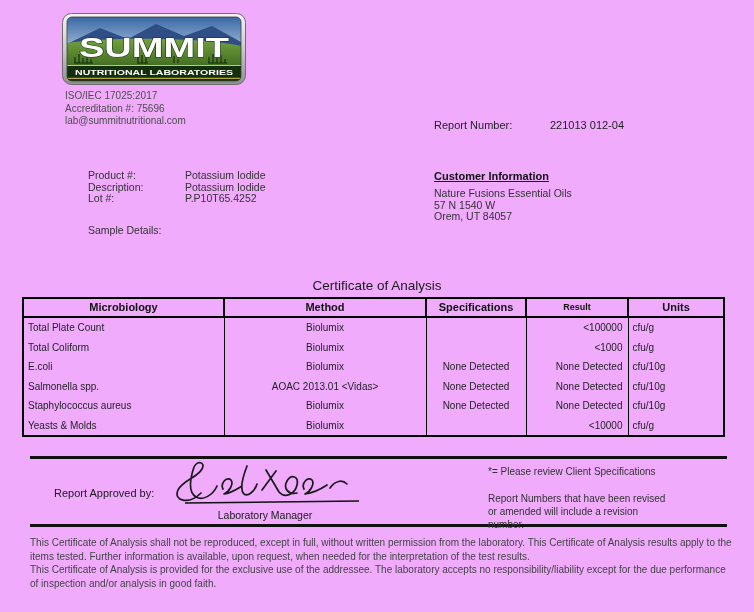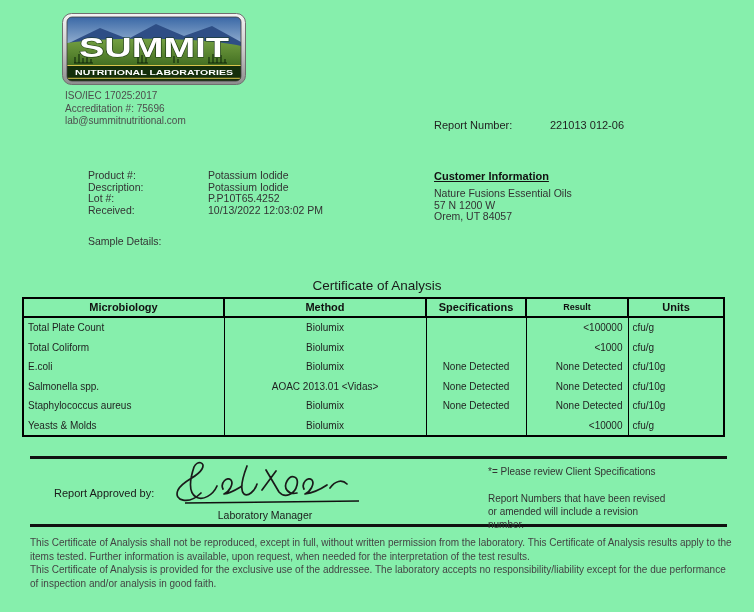--- a/index.html
+++ b/index.html
@@ -1,32 +1,32 @@
 <!DOCTYPE html>
 <html><head>
 <meta charset="utf-8">
 <style>
   html,body { margin:0; padding:0; background:#fff; }
   .page {
-    position:relative; width:754px; height:612px; background:#86efac;
+    position:relative; width:754px; height:612px; background:#f0abfc;
     font-family:"Liberation Sans", sans-serif; color:#222; overflow:hidden;
   }
   
   .logo { position:absolute; left:62px; top:13px; width:184px; height:72px; }
   
   .lab-info { position:absolute; left:65px; top:90px; font-size:10px; line-height:12.5px; color:#4d4d4d; }
   
   .report-meta { position:absolute; left:434px; top:117px; font-size:11px; line-height:16px; color:#1f1f1f; }
   .meta-row { display:flex; }
   .meta-label { width:116px; }
   
   .section-heading { font-weight:bold; text-decoration:underline; font-size:11px; color:#111; margin:0 0 6px 0; }
   .sample-details { position:absolute; left:88px; top:170px; font-size:10.5px; color:#333; }
   .field-row { display:flex; line-height:11.5px; }
-  .field-label { width:120px; }
+  .field-label { width:97px; }
   .extra-row { margin-top:20px; }
   .customer-info { position:absolute; left:434px; top:170px; font-size:10.5px; color:#333; }
   .customer-info .cust-line { line-height:11.5px; }
   
   .coa-title { position:absolute; left:0; top:278px; width:754px; text-align:center; font-size:13.5px; color:#1a1a1a; }
   
   .results-table { position:absolute; left:22px; top:297px; width:701px; border-collapse:collapse; table-layout:fixed; }
   .results-table th {
     border:2px solid #000; font-size:11px; font-weight:bold; color:#111;
     padding:2px 0 3px 0; text-align:center;
@@ -108,51 +108,47 @@
 
   <div class="lab-info">
     <div>ISO/IEC 17025:2017</div>
     <div>Accreditation #: 75696</div>
     <div>lab@summitnutritional.com</div>
   </div>
 
   <div class="report-meta">
     <div class="meta-row">
       <span class="meta-label">Report Number:</span>
-      <span>221013 012-06</span>
+      <span>221013 012-04</span>
     </div>
   </div>
 
   <div class="sample-details">
     <div class="field-row">
       <span class="field-label">Product #:</span>
       <span>Potassium Iodide</span>
     </div>
     <div class="field-row">
       <span class="field-label">Description:</span>
       <span>Potassium Iodide</span>
     </div>
     <div class="field-row">
       <span class="field-label">Lot #:</span>
       <span>P.P10T65.4252</span>
     </div>
-    <div class="field-row">
-      <span class="field-label">Received:</span>
-      <span>10/13/2022 12:03:02 PM</span>
-    </div>
     <div class="field-row extra-row">
       <span class="field-label">Sample Details:</span>
       <span></span>
     </div>
   </div>
 
   <div class="customer-info">
     <p class="section-heading">Customer Information</p>
     <div class="cust-line">Nature Fusions Essential Oils</div>
-    <div class="cust-line">57 N 1200 W</div>
+    <div class="cust-line">57 N 1540 W</div>
     <div class="cust-line">Orem, UT 84057</div>
   </div>
 
   <div class="coa-title">Certificate of Analysis</div>
 
   <table class="results-table">
     <colgroup>
       <col style="width:201px">
         <col style="width:202px">
         <col style="width:100px">

